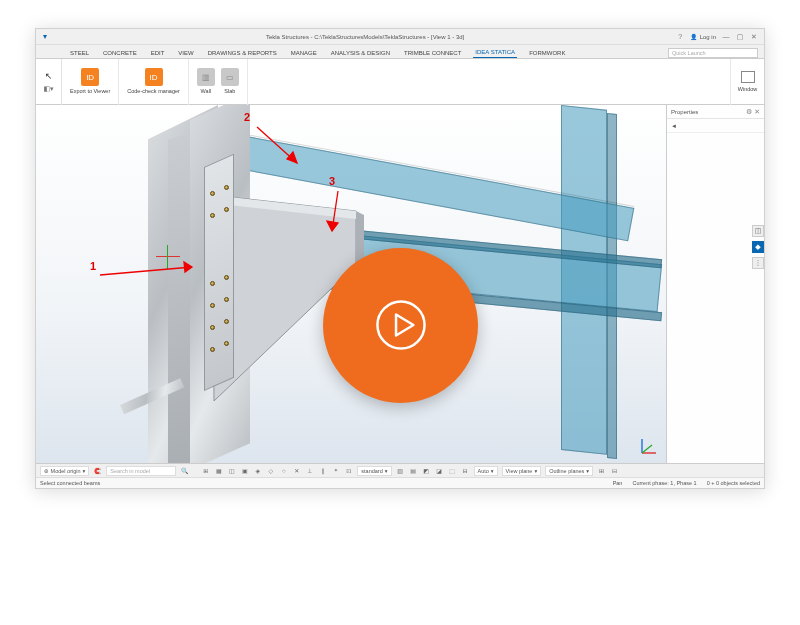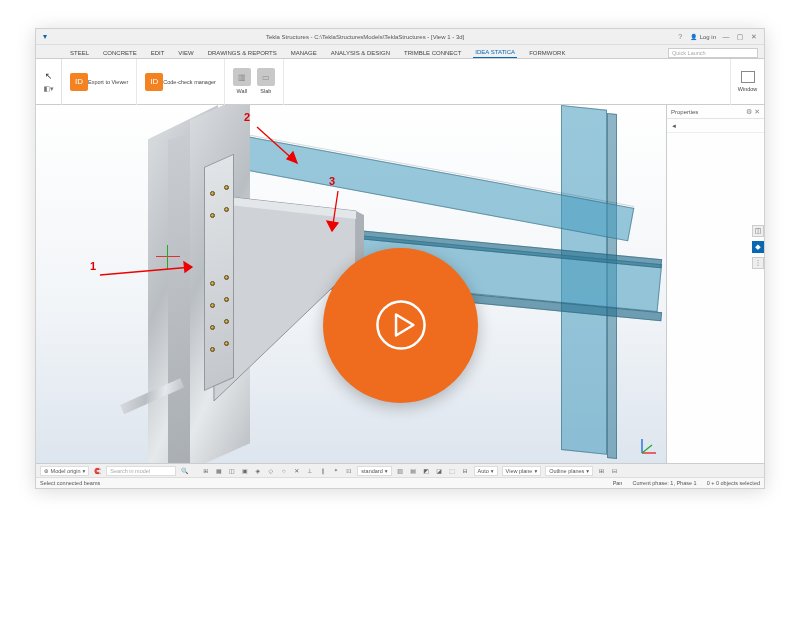--- a/index.html
+++ b/index.html
@@ -10,21 +10,21 @@
   .titlebar .tb-center { flex: 1; text-align: center; }
   .titlebar .tb-right { display: flex; gap: 6px; padding-right: 6px; align-items: center; }
   .wc { width: 8px; text-align: center; color: #777; font-size: 7px; line-height: 8px; }
   .tabstrip { height: 14px; display: flex; align-items: flex-end; background: #f0f0f0; border-bottom: 1px solid #ccc; padding-left: 32px; gap: 10px; font-size: 6px; color: #444; }
   .tabstrip span { padding: 2px 2px; }
   .tabstrip .active { color: #0a67b2; border-bottom: 1.5px solid #0a67b2; }
   .tabstrip .ql { margin-left: auto; margin-right: 6px; width: 90px; height: 10px; border: 1px solid #ccc; background: #fff; font-size: 5.5px; color: #aaa; padding-left: 3px; display: flex; align-items: center; }
   .ribbon { height: 46px; background: #fff; border-bottom: 1px solid #ccc; display: flex; align-items: center; font-size: 5.5px; color: #444; }
   .qat { width: 26px; height: 46px; border-right: 1px solid #e2e2e2; display: flex; flex-direction: column; align-items: center; justify-content: center; gap: 4px; }
   .qat .cursor { font-size: 9px; color: #333; }
-  .rgroup { display: flex; flex-direction: row; align-items: center; justify-content: center; padding: 2px 8px; height: 46px; border-right: 1px solid #e8e8e8; }
+  .rgroup { display: flex; flex-direction: column; align-items: center; justify-content: center; padding: 2px 8px; height: 46px; border-right: 1px solid #e8e8e8; }
   .rgroup .icn { width: 18px; height: 18px; background: #f58220; border-radius: 2px; display: flex; align-items: center; justify-content: center; color: #fff; font-size: 8px; }
   .rgroup .icn.grey { background: #c8c8c8; color: #888; }
   .rgroup .lbl { margin-top: 2px; text-align: center; line-height: 1.1; }
   .rgroup.double { flex-direction: row; gap: 6px; }
   .rgroup.double > div { display: flex; flex-direction: column; align-items: center; }
   .ribbon .spacer { flex: 1; }
   .ribbon .winbtn { width: 34px; display: flex; flex-direction: column; align-items: center; justify-content: center; height: 46px; border-left: 1px solid #e8e8e8; }
   .ribbon .winbtn .sq { width: 14px; height: 12px; border: 1px solid #888; }
   .workarea { flex: 1; display: flex; min-height: 0; }
   .view3d { flex: 1; position: relative; overflow: hidden; background: linear-gradient(#ffffff 0%, #f2f5f8 55%, #dde5ee 100%); }

